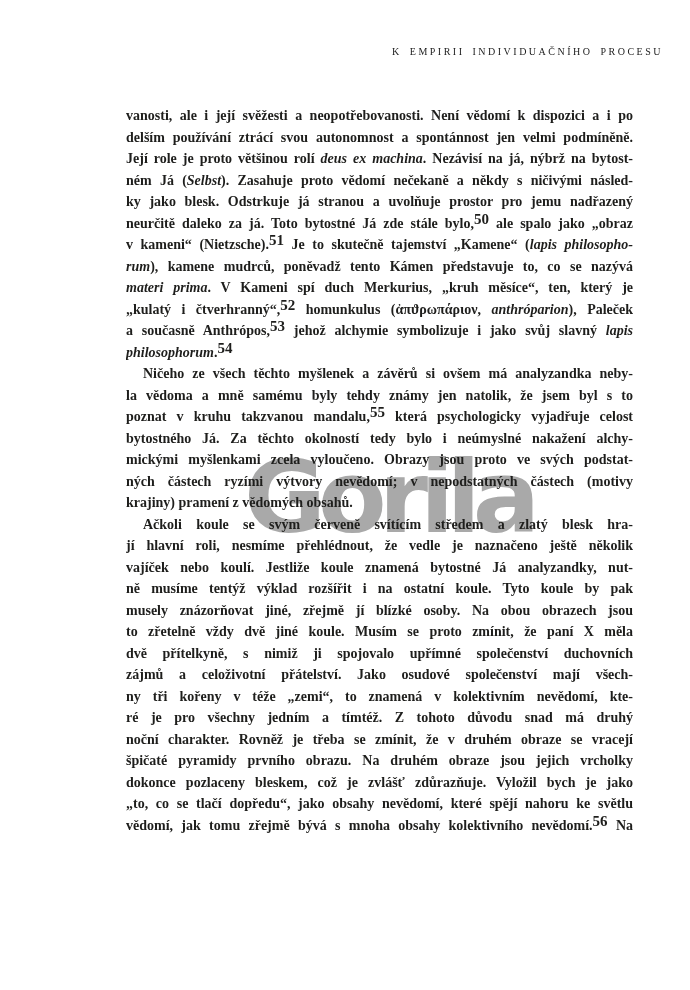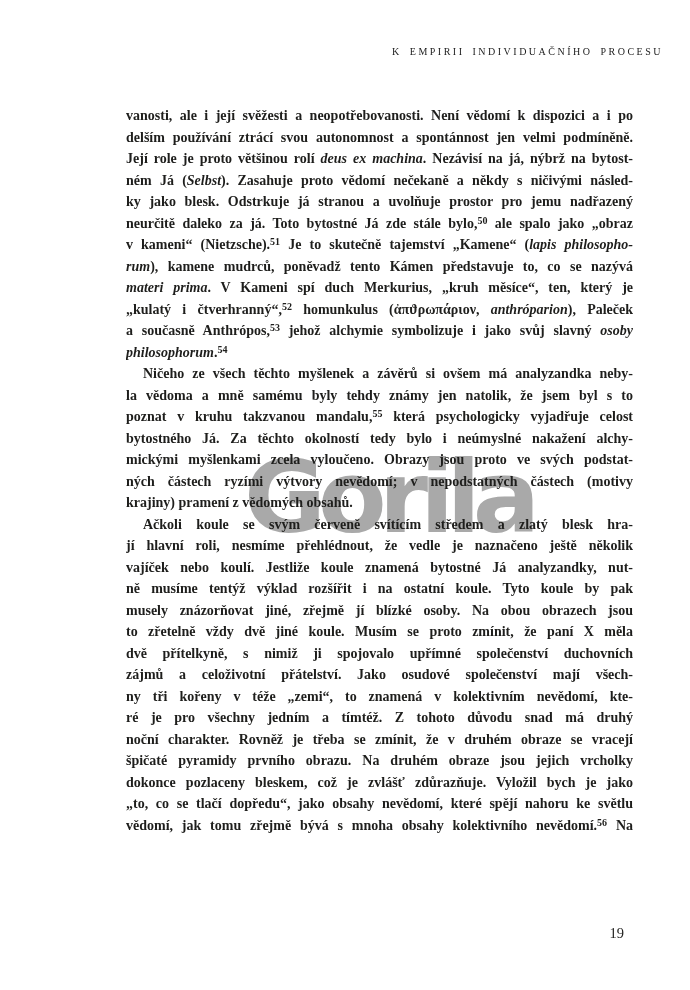--- a/index.html
+++ b/index.html
@@ -66,21 +66,21 @@
   .line.no-justify {
     text-align-last: left;
   }
   .line.indent {
     padding-left: 17px;
   }
   .line i {
     font-style: italic;
   }
   .line sup {
-    font-size: 10px;
+    font-size: 15px;
     line-height: 0;
     vertical-align: 4.5px;
     letter-spacing: 0;
   }
   .page-number {
     position: absolute;
     top: 925px;
     left: 126px;
     width: 498px;
     text-align: right;
@@ -101,21 +101,21 @@
       <div class="line">vanosti, ale i její svěžesti a neopotřebovanosti. Není vědomí k dispozici a i po</div>
       <div class="line">delším používání ztrácí svou autonomnost a spontánnost jen velmi podmíněně.</div>
       <div class="line">Její role je proto většinou rolí <i>deus ex machina</i>. Nezávisí na já, nýbrž na bytost-</div>
       <div class="line">ném Já (<i>Selbst</i>). Zasahuje proto vědomí nečekaně a někdy s ničivými násled-</div>
       <div class="line">ky jako blesk. Odstrkuje já stranou a uvolňuje prostor pro jemu nadřazený</div>
       <div class="line">neurčitě daleko za já. Toto bytostné Já zde stále bylo,<sup>50</sup> ale spalo jako „obraz</div>
       <div class="line">v kameni“ (Nietzsche).<sup>51</sup> Je to skutečně tajemství „Kamene“ (<i>lapis philosopho-</i></div>
       <div class="line"><i>rum</i>), kamene mudrců, poněvadž tento Kámen představuje to, co se nazývá</div>
       <div class="line"><i>materi prima</i>. V Kameni spí duch Merkurius, „kruh měsíce“, ten, který je</div>
       <div class="line">„kulatý i čtverhranný“,<sup>52</sup> homunkulus (ἀπϑρωπάριον, <i>anthróparion</i>), Paleček</div>
-      <div class="line">a současně Anthrópos,<sup>53</sup> jehož alchymie symbolizuje i jako svůj slavný <i>osoby</i></div>
+      <div class="line">a současně Anthrópos,<sup>53</sup> jehož alchymie symbolizuje i jako svůj slavný <i>lapis</i></div>
       <div class="line no-justify"><i>philosophorum</i>.<sup>54</sup></div>
       <div class="line indent">Ničeho ze všech těchto myšlenek a závěrů si ovšem má analyzandka neby-</div>
       <div class="line">la vědoma a mně samému byly tehdy známy jen natolik, že jsem byl s to</div>
       <div class="line">poznat v kruhu takzvanou mandalu,<sup>55</sup> která psychologicky vyjadřuje celost</div>
       <div class="line">bytostného Já. Za těchto okolností tedy bylo i neúmyslné nakažení alchy-</div>
       <div class="line">mickými myšlenkami zcela vyloučeno. Obrazy jsou proto ve svých podstat-</div>
       <div class="line">ných částech ryzími výtvory nevědomí; v nepodstatných částech (motivy</div>
       <div class="line no-justify">krajiny) pramení z vědomých obsahů.</div>
       <div class="line indent">Ačkoli koule se svým červeně svítícím středem a zlatý blesk hra-</div>
       <div class="line">jí hlavní roli, nesmíme přehlédnout, že vedle je naznačeno ještě několik</div>
@@ -127,15 +127,14 @@
       <div class="line">zájmů a celoživotní přátelství. Jako osudové společenství mají všech-</div>
       <div class="line">ny tři kořeny v téže „zemi“, to znamená v kolektivním nevědomí, kte-</div>
       <div class="line">ré je pro všechny jedním a tímtéž. Z tohoto důvodu snad má druhý</div>
       <div class="line">noční charakter. Rovněž je třeba se zmínit, že v druhém obraze se vracejí</div>
       <div class="line">špičaté pyramidy prvního obrazu. Na druhém obraze jsou jejich vrcholky</div>
       <div class="line">dokonce pozlaceny bleskem, což je zvlášť zdůrazňuje. Vyložil bych je jako</div>
       <div class="line">„to, co se tlačí dopředu“, jako obsahy nevědomí, které spějí nahoru ke světlu</div>
       <div class="line">vědomí, jak tomu zřejmě bývá s mnoha obsahy kolektivního nevědomí.<sup>56</sup> Na</div>
     </div>
 
-  <div class="page-number">19</div>
 
 </div>
 
 </body></html>

